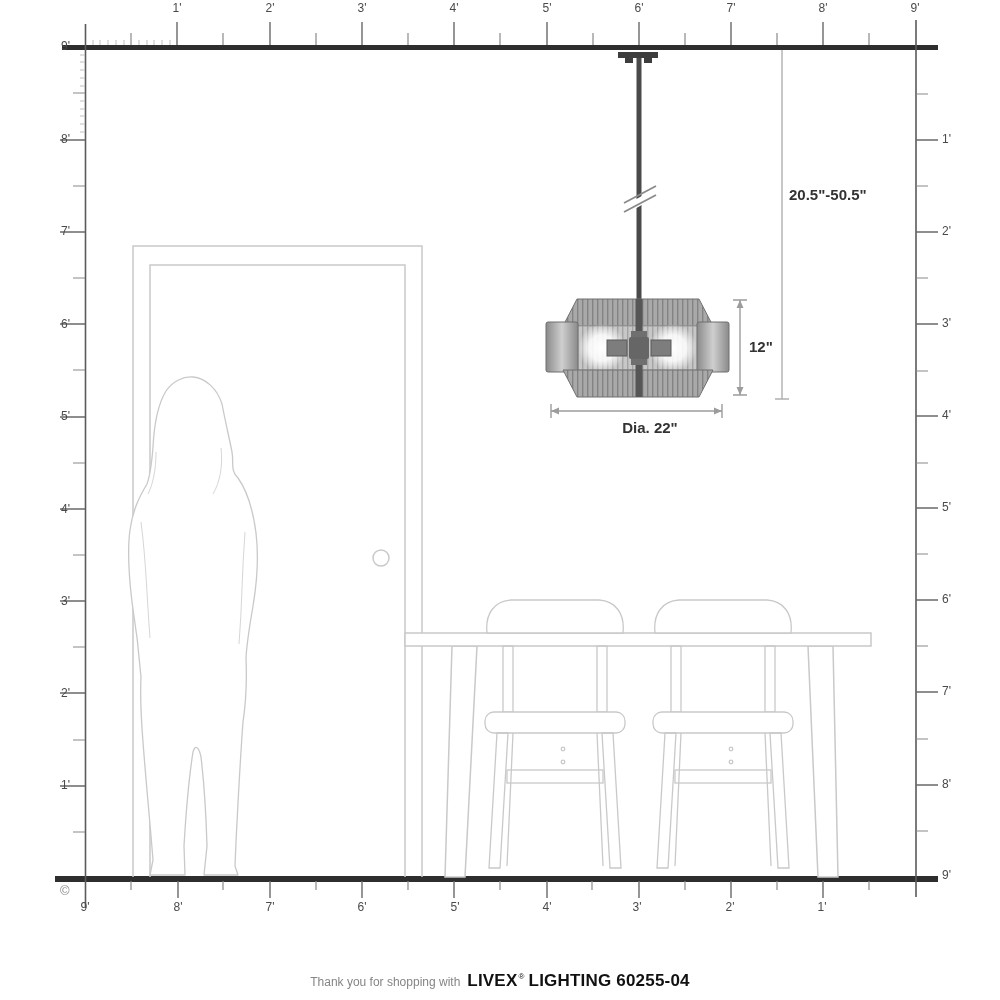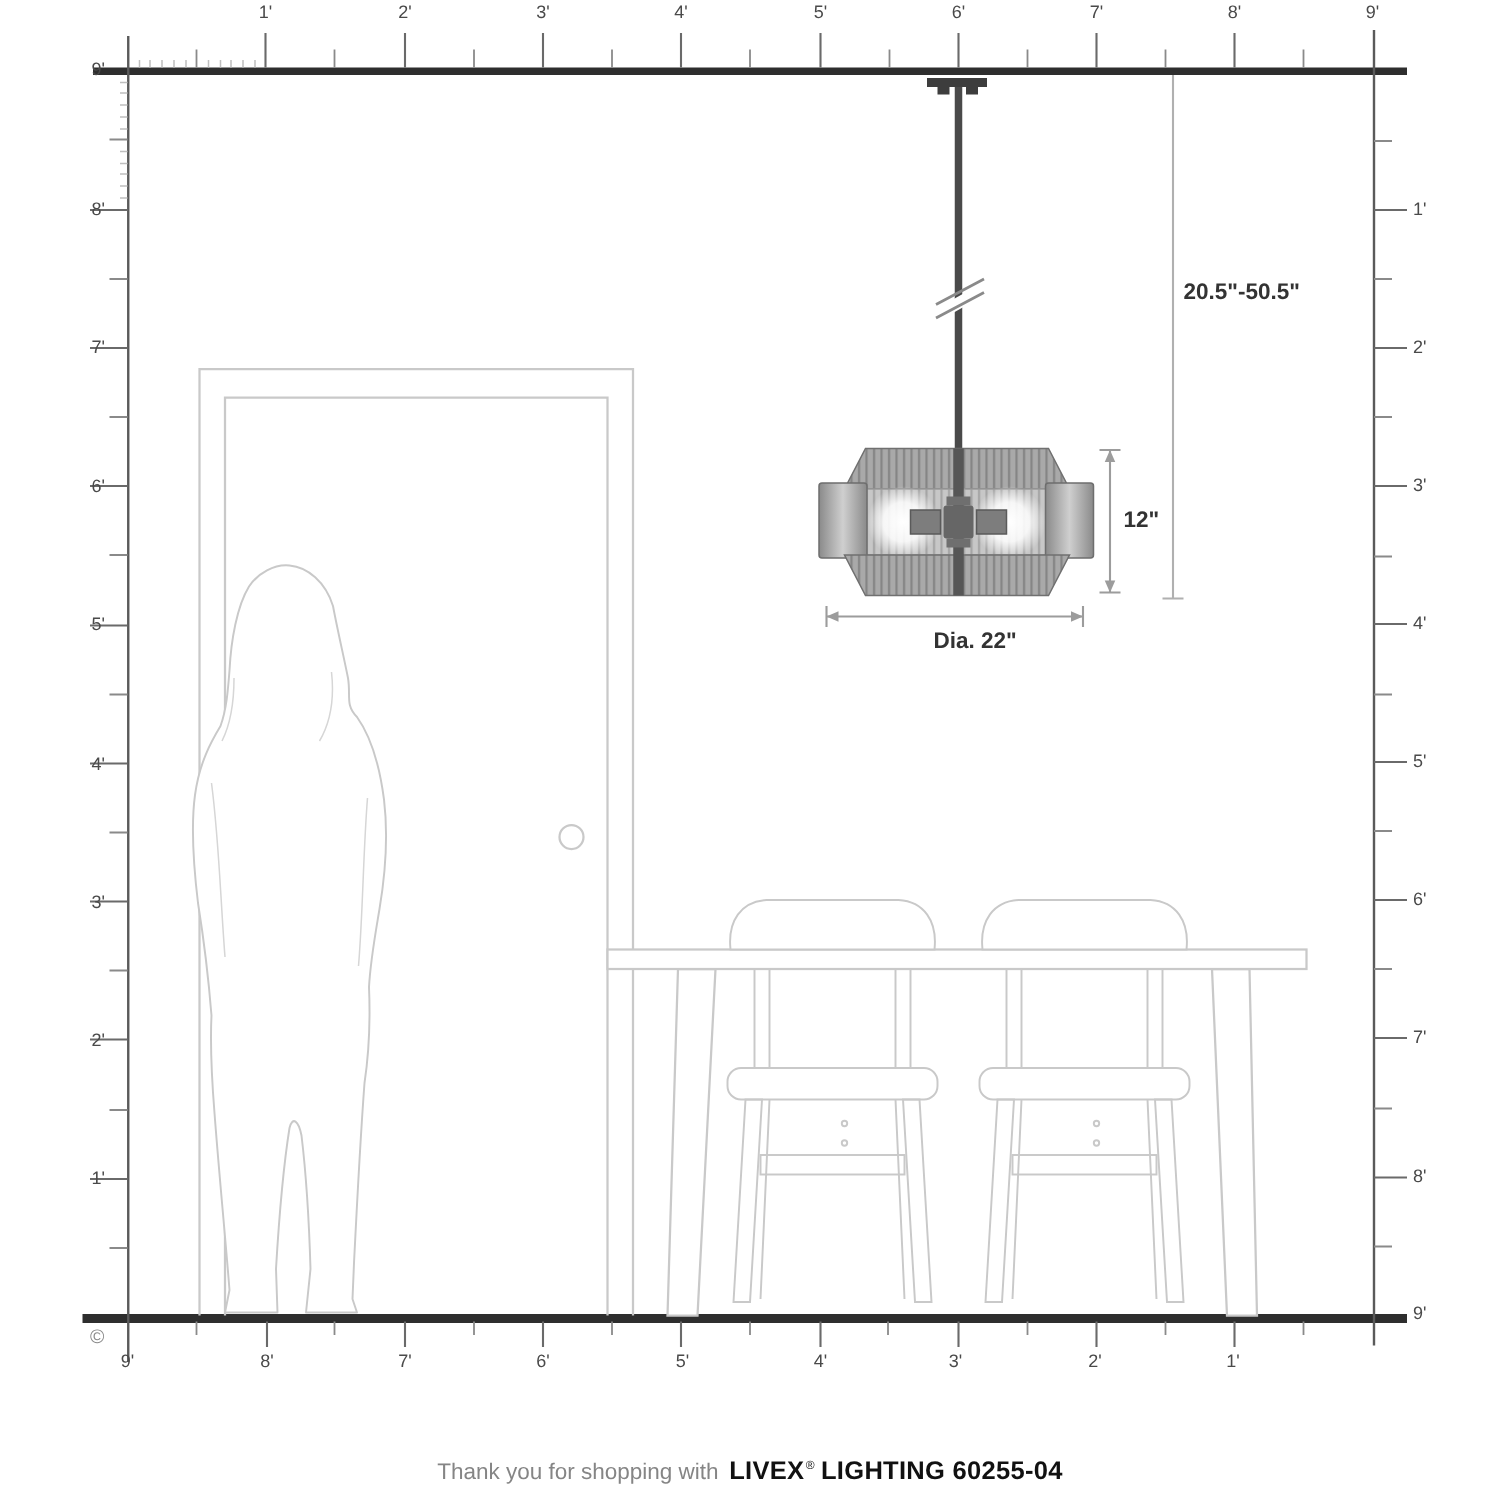--- a/index.html
+++ b/index.html
@@ -8,21 +8,21 @@
   svg.scene{position:absolute;inset:0;}
   .rl{position:absolute;font-size:12px;color:#4a4a4a;line-height:1;white-space:nowrap;}
   .rl.ctr{transform:translateX(-50%);}
   .rl.leftcol{width:36px;left:34px;text-align:right;}
   .rl.rightcol{left:942px;text-align:left;}
   .copy{position:absolute;left:60px;top:884px;font-size:13px;color:#8a8a8a;line-height:1;}
   .dim{position:absolute;font-size:15px;font-weight:700;color:#333;line-height:1;white-space:nowrap;}
   .dim.ctr{transform:translateX(-50%);}
   .footer{position:absolute;left:0;right:0;top:971px;display:flex;justify-content:center;
           align-items:baseline;gap:7px;white-space:nowrap;}
-  .footer .pre{font-size:15px;color:#858585;}
+  .footer .pre{font-size:12px;color:#858585;}
   .footer .brandwrap{font-size:17px;font-weight:700;color:#111;letter-spacing:.2px;}
   .footer .reg{font-size:8px;vertical-align:super;font-weight:400;margin:0 1px;}
   .footer .prod{margin-left:3px;text-align:center;}
 </style>
 </head>
 <body>
 
 <div class="canvas">
 
   <svg class="scene" viewBox="0 0 1000 1000">

